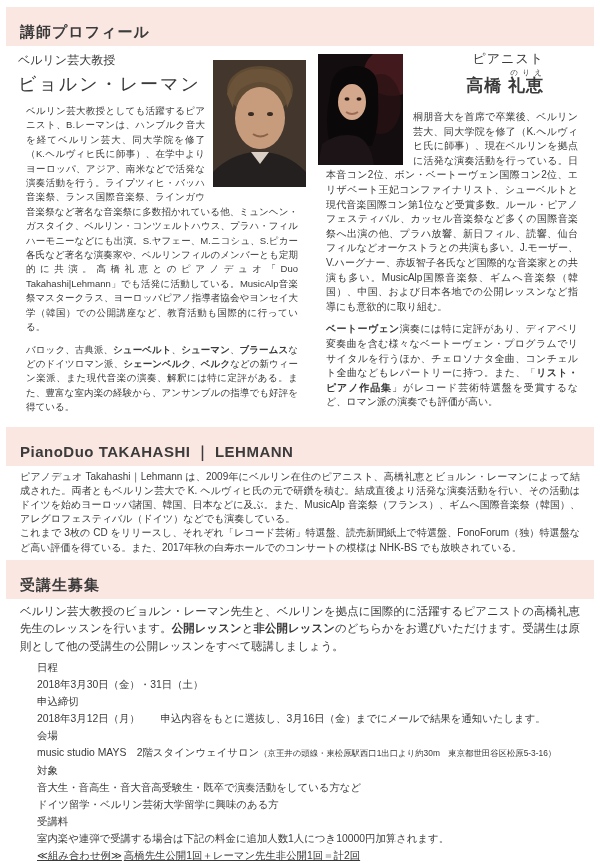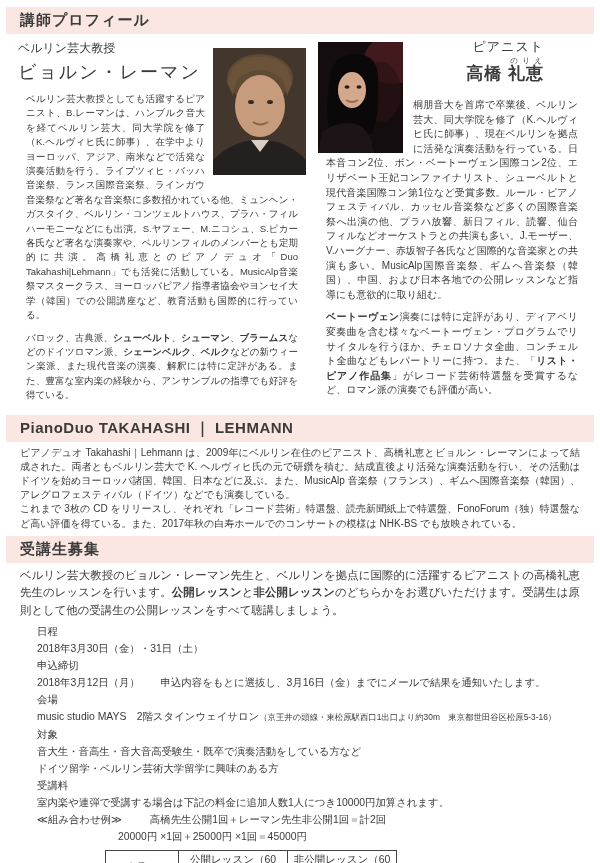--- a/index.html
+++ b/index.html
@@ -5,21 +5,21 @@
   html,body{margin:0;padding:0;}
   body{
     width:600px;height:863px;overflow:hidden;position:relative;
     background:#ffffff;color:#3a3a3a;
     font-family:"Liberation Sans","DejaVu Sans",sans-serif;
   }
   .page{padding:7px 6px 0;}
   .bar{
     background:#fbe7e2;color:#3b3b3b;
     font-size:15px;font-weight:bold;letter-spacing:1px;
-    padding:4px 14px 4px;margin:0 0 0;
+    padding:16px 14px 4px;margin:0 0 0;
   }
   .bar.latin{letter-spacing:0.5px;}
   
   .profile{display:flex;gap:12px;padding:4px 8px 4px 12px;}
   .col-l{width:288px;}
   .col-r{flex:1;min-width:0;}
   .photo-l{float:right;width:93px;height:127px;margin:10px 0 5px 8px;}
   .photo-t{float:left;width:85px;height:111px;margin:4px 10px 3px 0;}
   .photo-l svg,.photo-t svg{display:block;width:100%;height:100%;}
   .role{font-size:12px;margin:2px 0 0;}
@@ -33,21 +33,21 @@
   
   .duo-text{padding:4px 14px 5px;}
   .duo-text p{font-size:10px;line-height:14.2px;margin:0;text-align:justify;}
   
   .intro{padding:4px 14px 2px;font-size:11.4px;line-height:17.4px;text-align:justify;}
   .details{padding:2px 4px 0 31px;font-size:10.4px;line-height:17px;}
   .drow{display:flex;flex-direction:column;}
   .dlbl{width:58px;flex-shrink:0;}
   .dval{flex:1;min-width:0;}
   .sm{font-size:8.4px;}
-  .combo{display:flex;gap:28px;}
+  .combo{display:flex;gap:2px;text-decoration:underline;}
   .combo-calc{padding-left:81px;}
   .fee-table{border-collapse:collapse;margin:5px 0 6px 99px;font-size:10.5px;text-align:center;}
   .fee-table th,.fee-table td{border:1px solid #444444;font-weight:normal;padding:2px 4px;}
   .fee-table .c1{width:64px;}
   .fee-table .c2{width:100px;}
   .fee-table .c3{width:100px;}
   .b{font-weight:bold;}
 </style>
 </head>
 <body>

